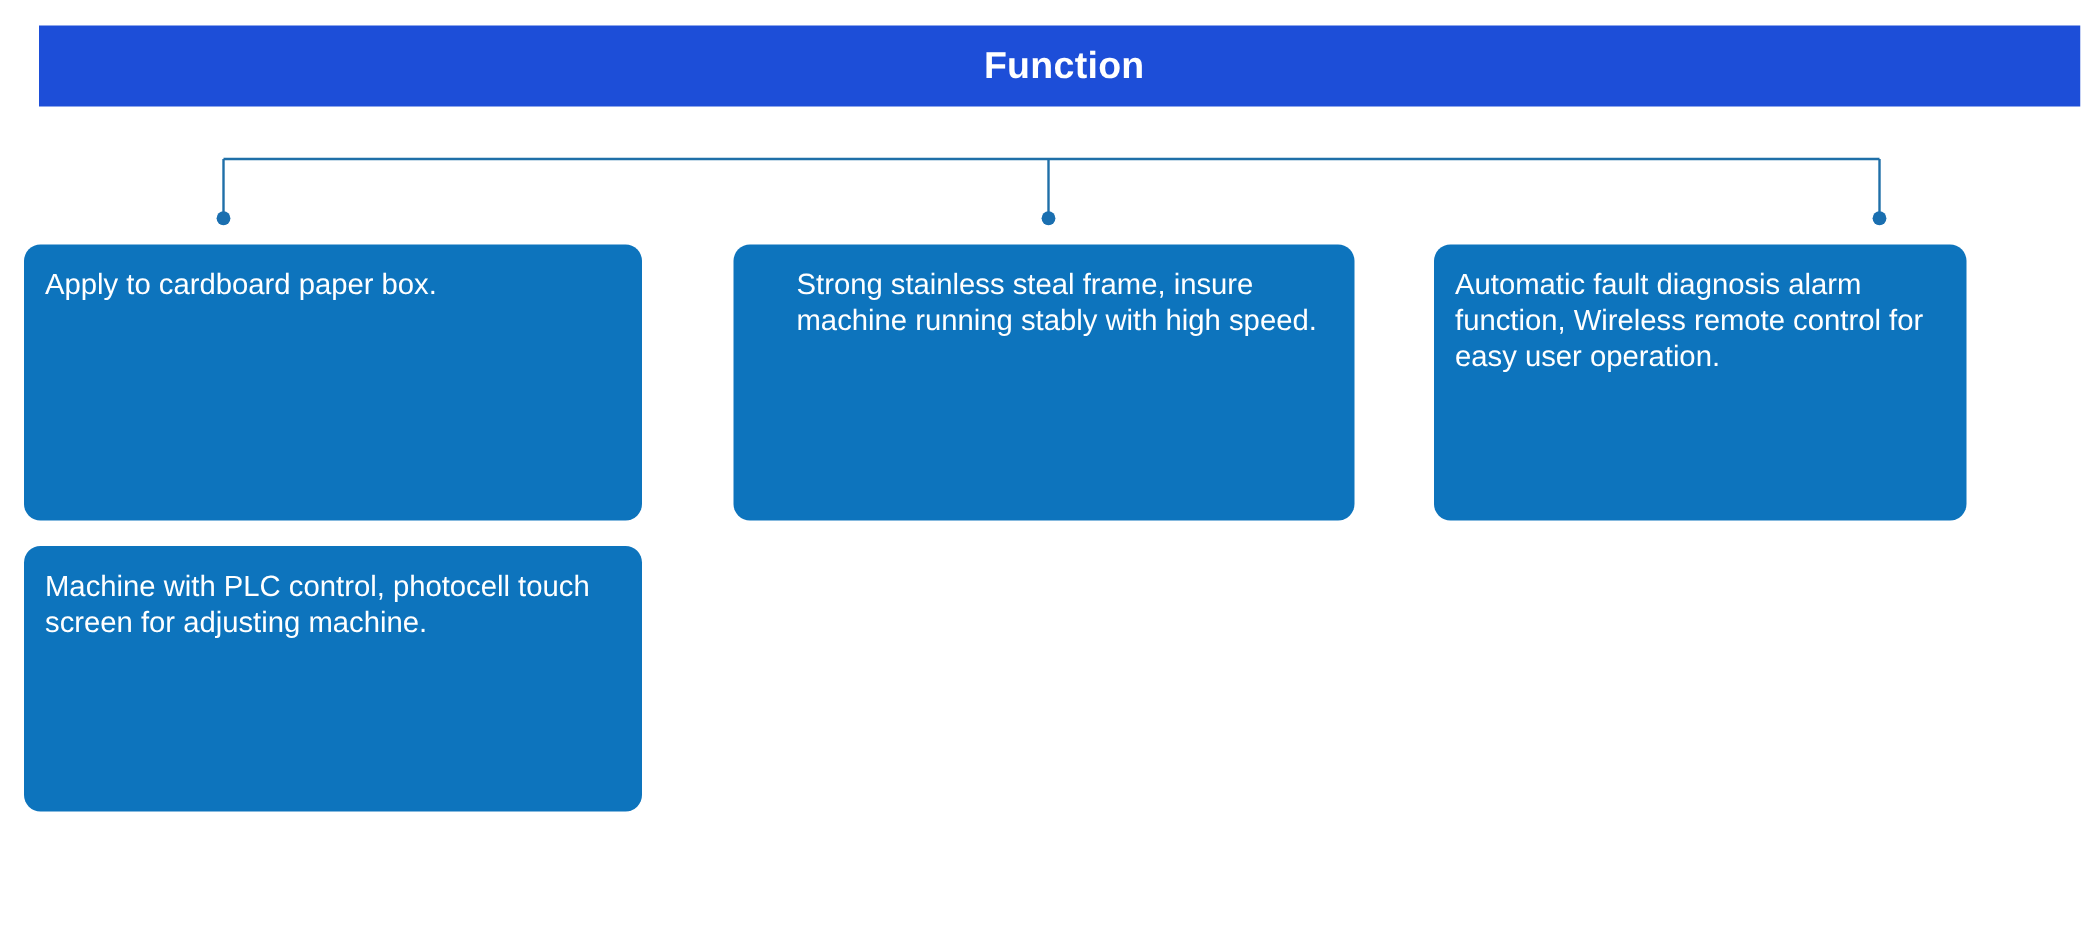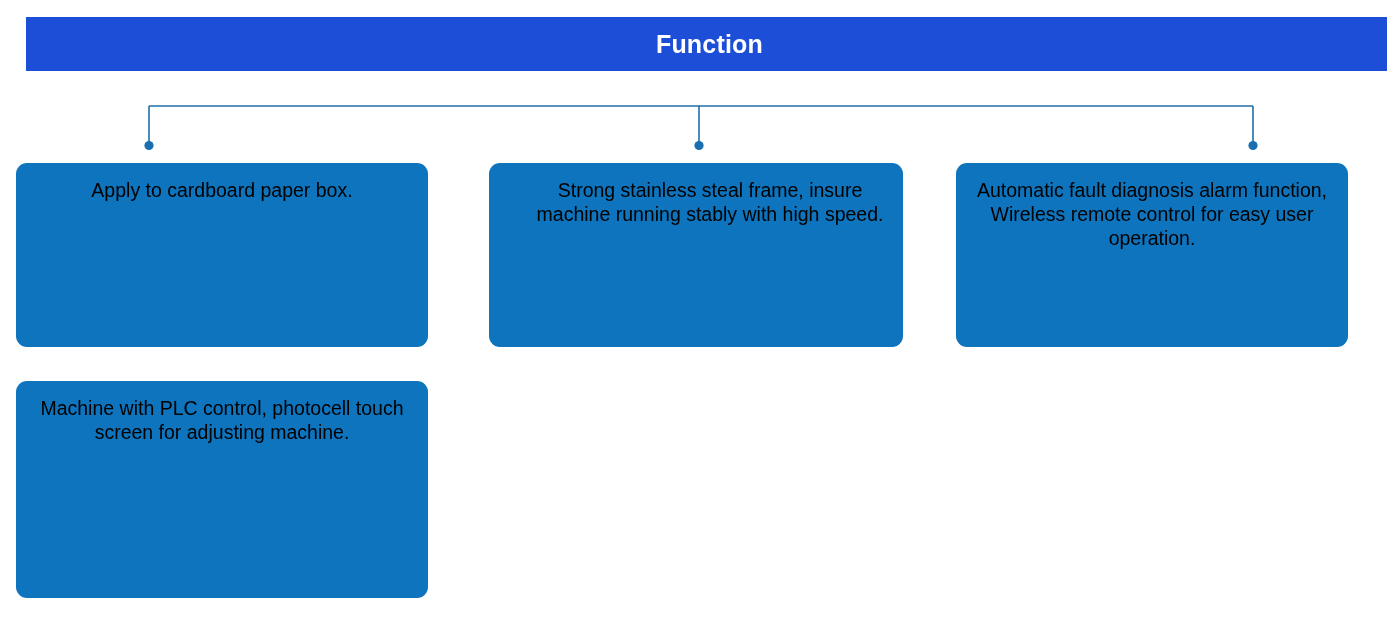--- a/index.html
+++ b/index.html
@@ -53,37 +53,36 @@
 
   
   .card {
     position: absolute;
     background: #0d74bd;
     border-radius: 11px;
     box-sizing: border-box;
     padding: 16px 14px 14px 14px;
   }
   .card-text {
-    color: #000000;
+    color: #ffffff;
     font-size: 19.5px;
     line-height: 1.22;
     display: block;
     white-space: pre-line;
-    text-align: center;
   }
 
   
   .card.r1 { top: 163px; height: 184px; }
   
-  .card.r2 { top: 381px; height: 217px; }
+  .card.r2 { top: 364px; height: 177px; }
 
   
   .card.c1 { left: 16px;  width: 412px; }
   .card.c2 { left: 489px; width: 414px; padding-left: 42px; }
-  .card.c3 { left: 956px; width: 392px; }
+  .card.c3 { left: 956px; width: 355px; }
 </style>
 </head>
 <body>
 
 <div id="page">
 
   <div class="header-bar">
     <span class="header-title">Function</span>
   </div>
 

